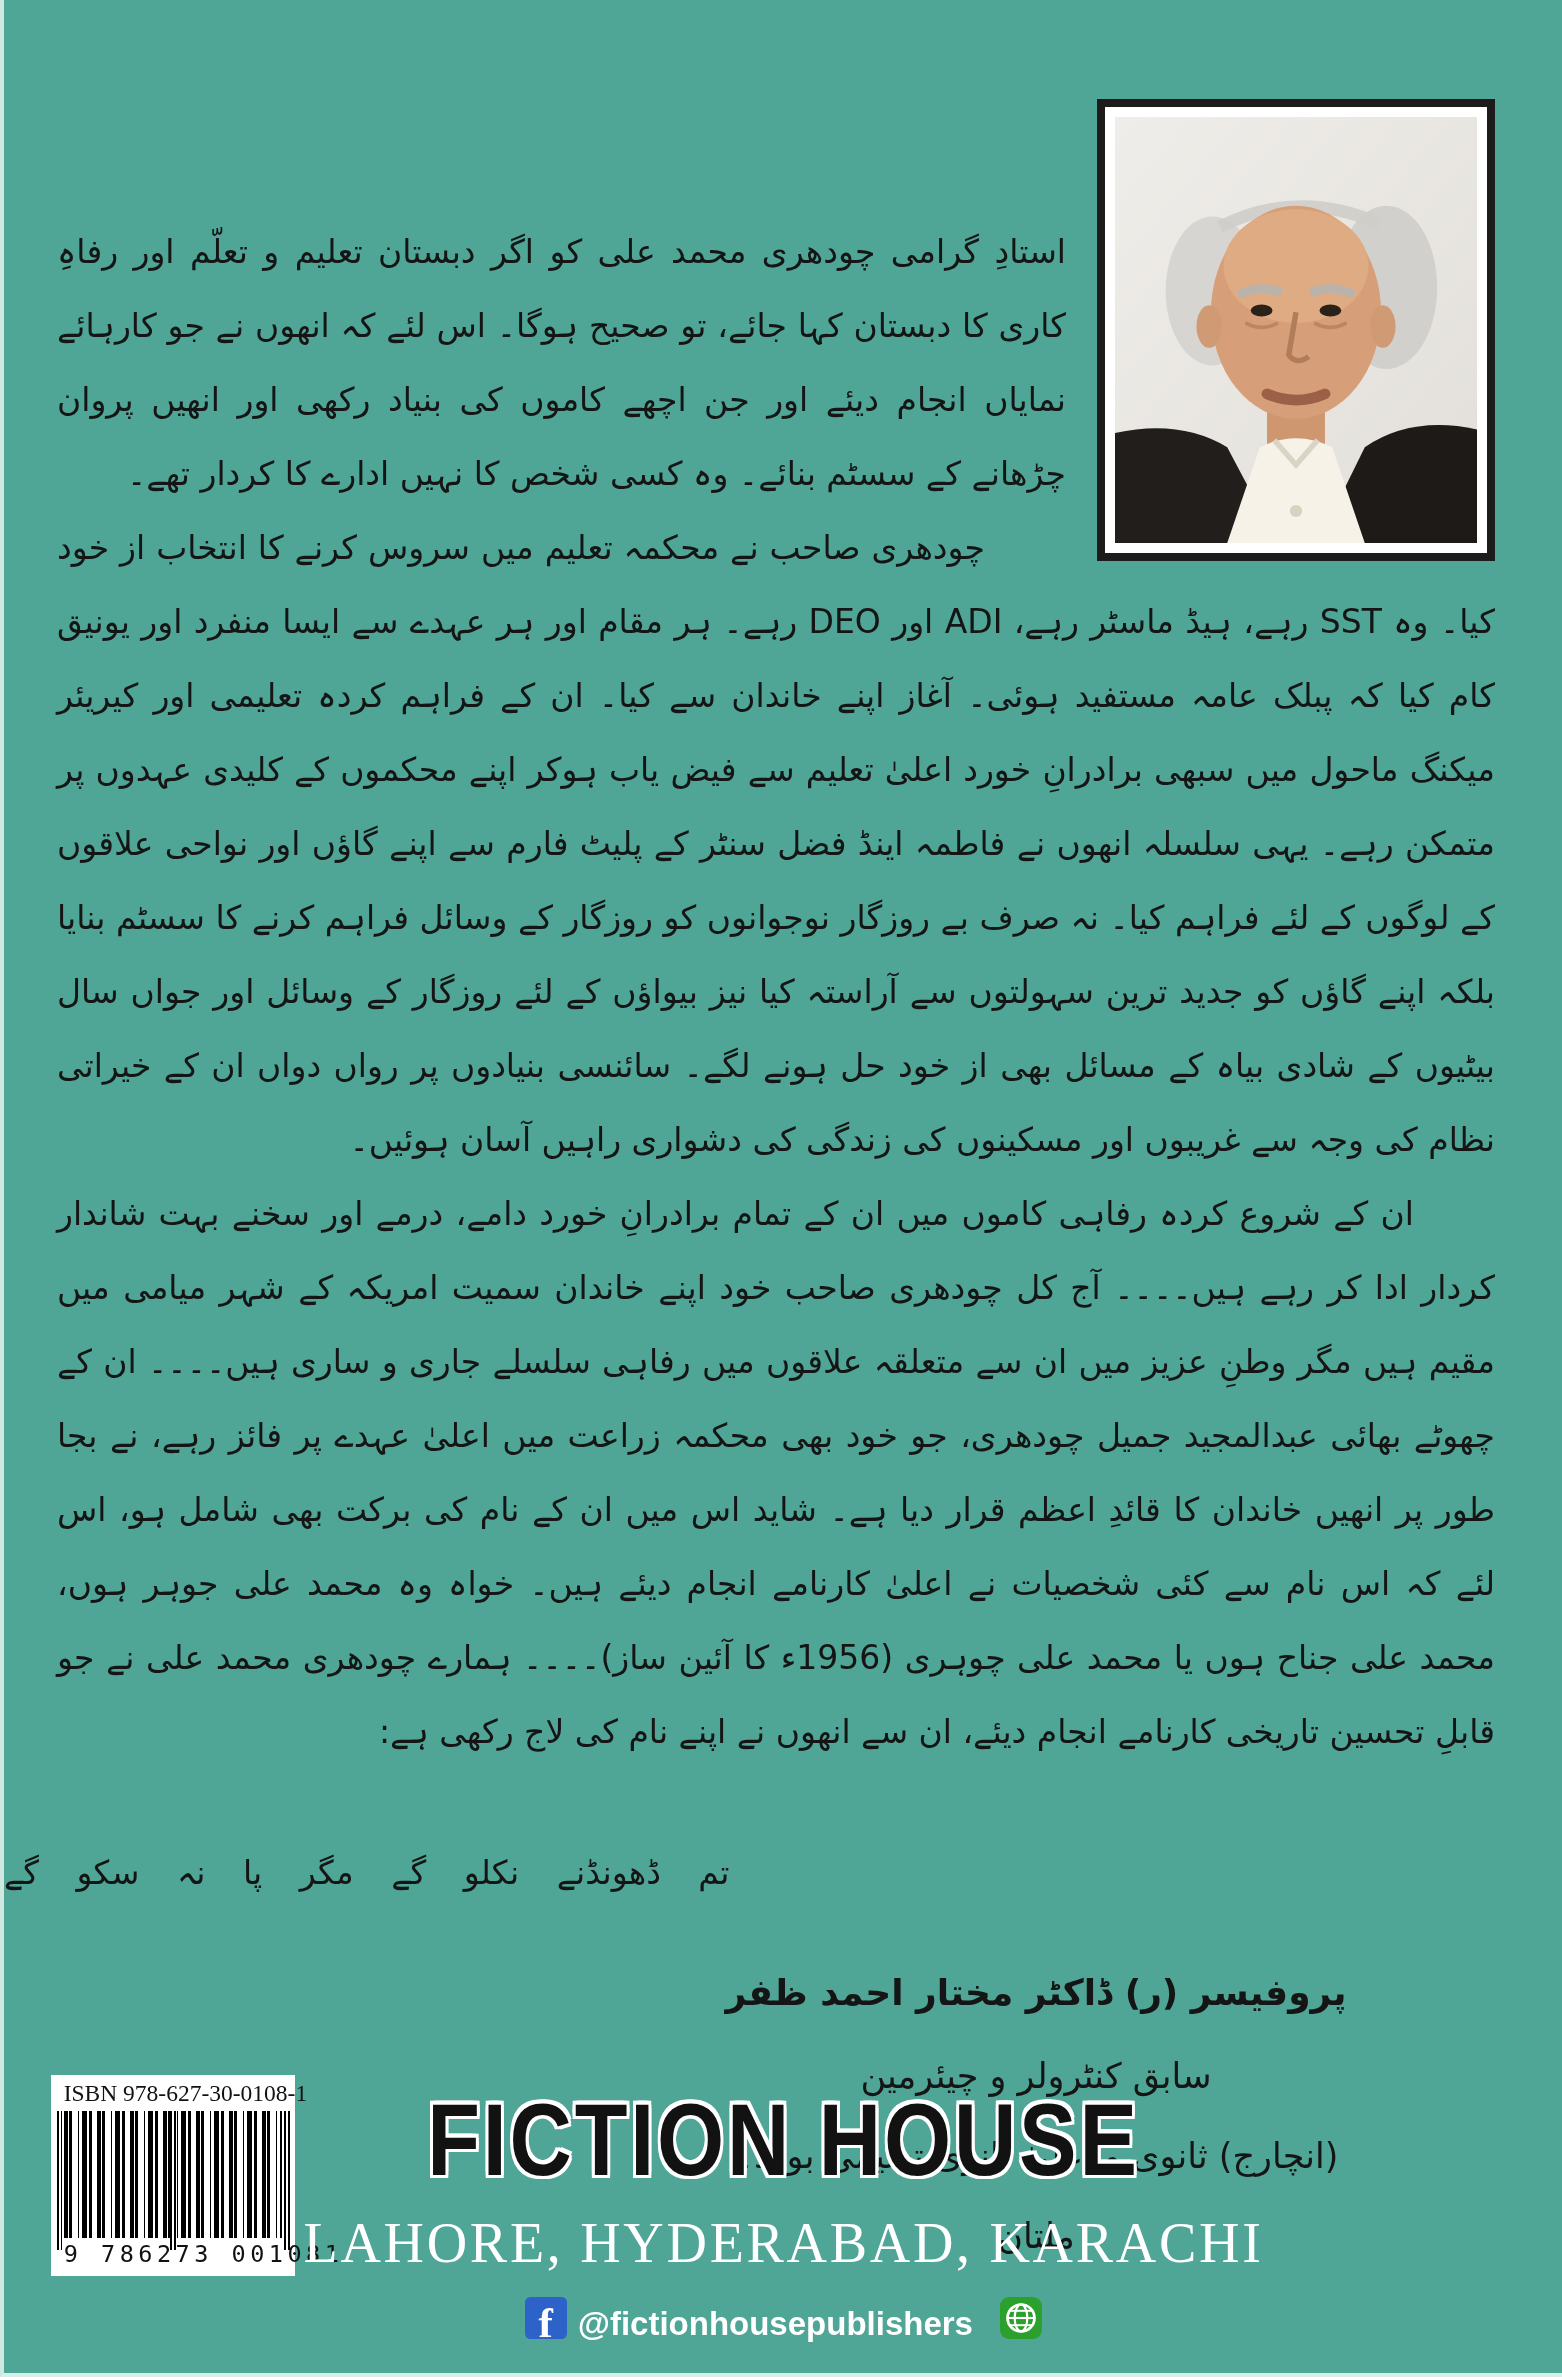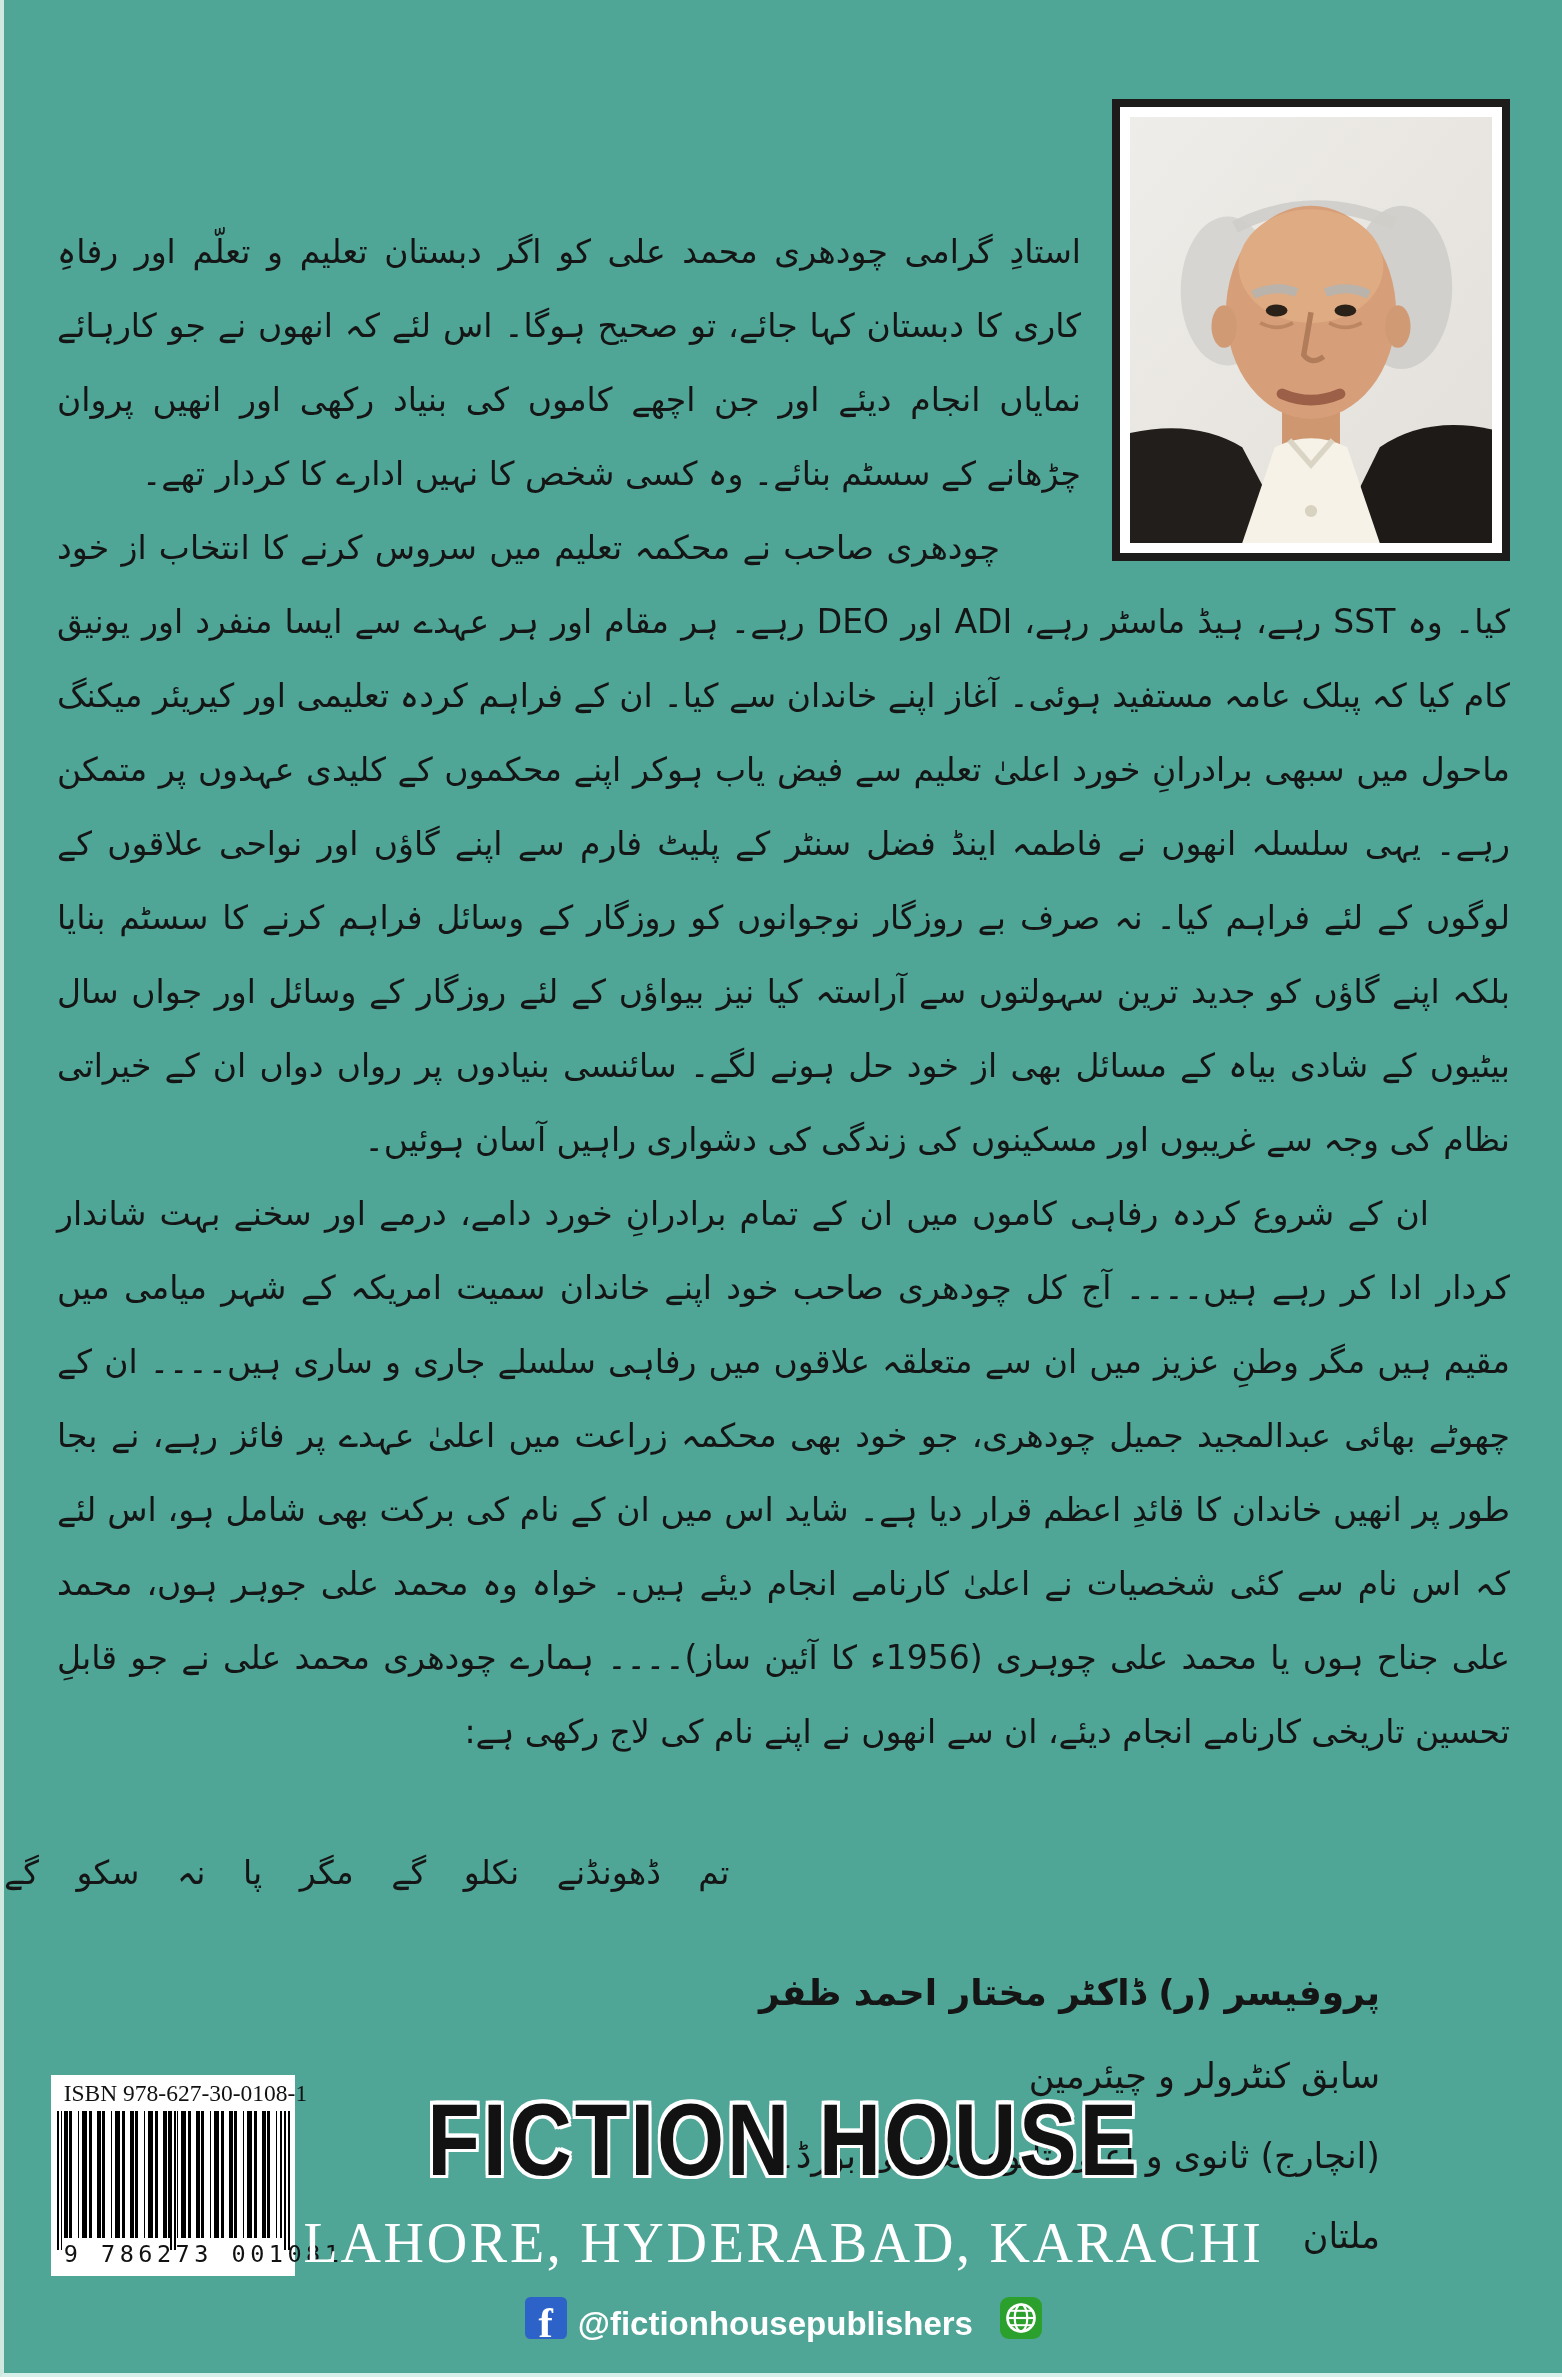--- a/index.html
+++ b/index.html
@@ -9,21 +9,21 @@
     background:#4fa596;
     overflow:hidden;
     border-left:4.5px solid #cfe8e0;
     border-bottom:4.5px solid #d8efe9;
     box-sizing:border-box;
     font-family:"DejaVu Sans",sans-serif;
   }
   
   .text-block{
     direction:rtl;
-    padding:215px 53px 0 53px;
+    padding:215px 68px 0 53px;
     color:#151515;
   }
   .text-block p{
     margin:0;
     font-size:33px;
     line-height:74px;
     text-align:justify;
     font-family:"DejaVu Sans",sans-serif;
   }
   .text-block p.indented{text-indent:81px;}
@@ -46,21 +46,21 @@
     line-height:91px;
     margin-top:58px;
     word-spacing:27px;
     color:#151515;
   }
   
   .signature{
     direction:rtl;
     width:688px;
     margin:31px auto 0 688px; 
-    text-align:right;
+    text-align:center;
     color:#151515;
   }
   .signature .sig-name{font-size:36px;line-height:87px;font-weight:bold;}
   .signature .sig-role{font-size:35px;line-height:80px;}
   
   .footer{
     position:absolute;
     left:0;right:0;top:2066px;
     height:311px;
   }

